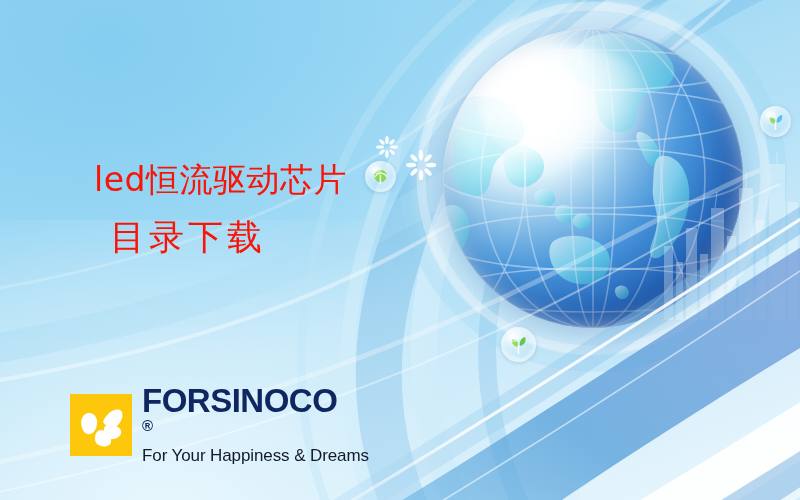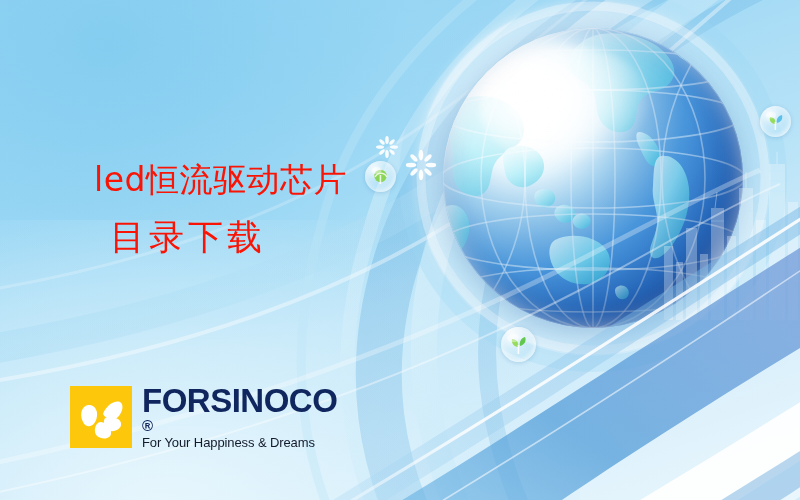--- a/index.html
+++ b/index.html
@@ -152,25 +152,25 @@
     align-items: flex-start;
     flex-direction: column;
   }
   .logo-reg {
     font-size: 15px;
     line-height: 1;
     margin-top: 1px;
   }
   .logo-tag {
     font-family: "Liberation Sans", "DejaVu Sans", sans-serif;
-    font-size: 13px;
+    font-size: 17px;
     font-weight: 400;
     color: #131a2c;
     line-height: 1.1;
-    margin-top: 3px;
+    margin-top: 14px;
     letter-spacing: -0.1px;
   }
 </style>
 </head>
 <body>
 
 <div id="banner">
 
   <div class="bg-layer">
     <div class="wash-top-left"></div>

